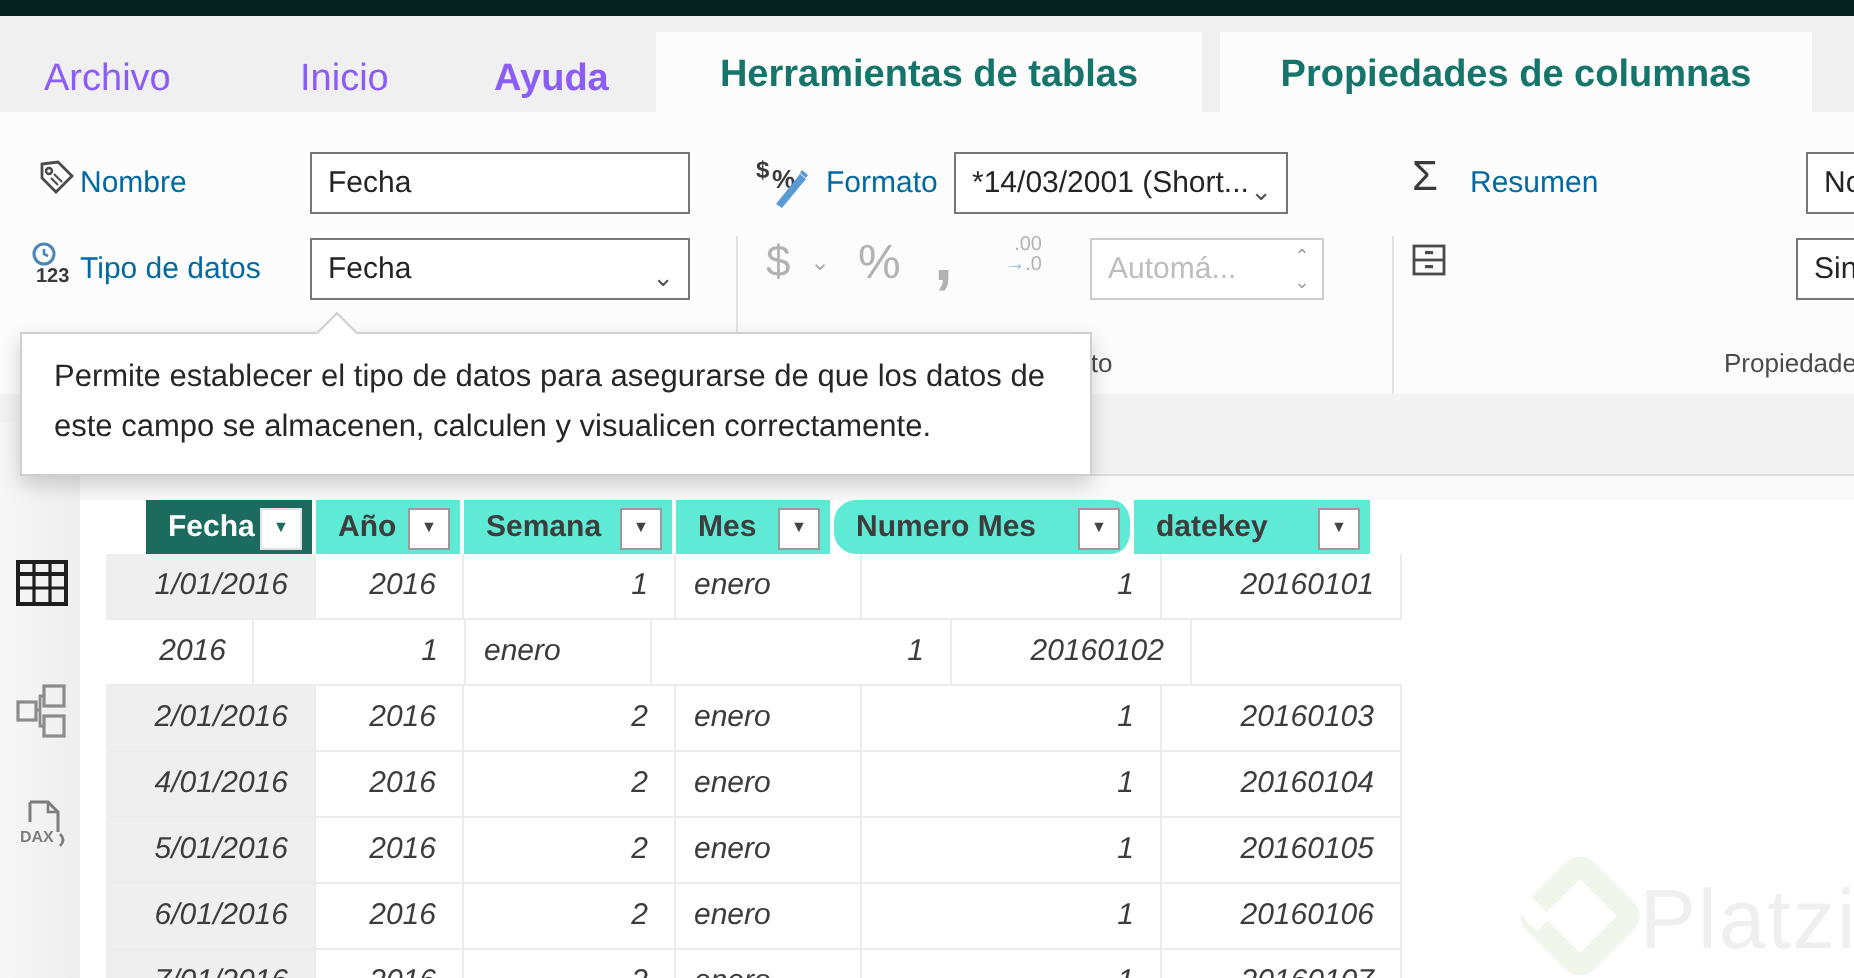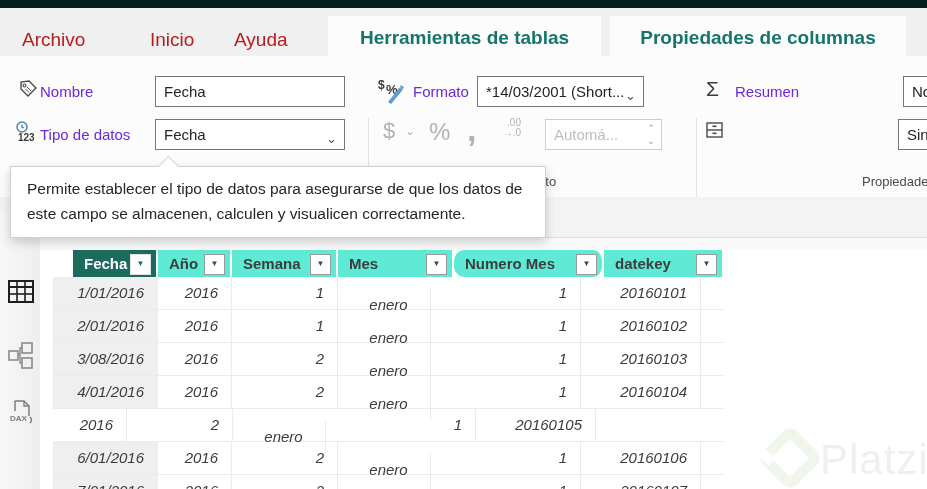--- a/index.html
+++ b/index.html
@@ -8,29 +8,29 @@
     background:#ffffff;font-family:"Liberation Sans",sans-serif;
     -webkit-font-smoothing:antialiased;
   }
   .abs{position:absolute;}
 
   
   .topbar{left:0;top:0;width:927px;height:8px;background:#04211d;}
 
   
   .tabstrip{left:0;top:8px;width:927px;height:48px;background:#f0f0f0;}
-  .tab-plain{top:21px;font-size:19px;color:#b91c1c;cursor:default;}
+  .tab-plain{top:21px;font-size:19px;color:#8b5cf6;cursor:default;}
   .tab-ctx{top:8px;height:48px;background:#fcfcfc;color:#15756b;font-size:19px;
            font-weight:600;text-align:center;line-height:44px;}
   .tab-underline{position:absolute;left:10px;bottom:2px;height:5px;background:#15756b;}
 
   
   .ribbon{left:0;top:56px;width:927px;height:141px;background:#fcfcfc;border-bottom:1px solid #e1e1e1;}
   .vsep{top:62px;width:1px;height:126px;background:#e3e3e3;}
-  .rlabel{font-size:15px;color:#6d28d9;white-space:nowrap;}
+  .rlabel{font-size:15px;color:#0369a1;white-space:nowrap;}
   .rinput{box-sizing:border-box;height:31px;background:#fff;border:1px solid #767676;
           font-size:15px;color:#252423;padding:0 8px;line-height:29px;white-space:nowrap;overflow:hidden;}
   .chev{position:absolute;right:7px;top:4px;font-size:13px;color:#555;}
   .grouplabel{font-size:13px;color:#4a4a4a;white-space:nowrap;}
   .grayicons span{color:#b2b2b2;}
   .spinner{box-sizing:border-box;height:31px;background:#fff;border:1px solid #cccccc;
            font-size:15px;color:#bdbdbd;padding:0 8px;line-height:29px;overflow:hidden;}
   .spinbtns{position:absolute;right:3px;top:2px;width:14px;font-size:9px;color:#9a9a9a;
             line-height:13px;text-align:center;}
   .dec-icon{font-size:10px;color:#b2b2b2;line-height:10px;text-align:right;}
@@ -58,38 +58,38 @@
          border-right:2px solid #fcfcfc;cursor:pointer;}
   .hcell.sel{background:#1c6b5f;color:#ffffff;}
   .fbtn{position:absolute;right:5px;top:4px;width:19px;height:19px;background:#ffffff;
         border:1px solid #9a9a9a;font-size:8px;line-height:17px;text-align:center;color:#444;cursor:pointer;}
   .hcell.sel .fbtn{border:1px solid #e2e2e2;color:#1c6b5f;}
   .drow{display:flex;height:32px;border-bottom:1px solid #ebebeb;background:#fff;}
   .dcell{box-sizing:border-box;height:32px;line-height:31px;font-size:15px;font-style:italic;
          color:#3c3c3c;border-right:1px solid #ebebeb;overflow:hidden;white-space:nowrap;}
   .dcell.c0{background:#efefef;text-align:right;padding-right:13px;}
   .dcell.r{text-align:right;padding-right:13px;}
-  .dcell.l{text-align:center;padding-left:9px;margin-top:12px;}
+  .dcell.l{text-align:left;padding-left:9px;}
 
   
   .watermark{left:752px;top:428px;width:175px;height:61px;opacity:.55;z-index:60;pointer-events:none;}
   .wm-diamond{position:absolute;left:14px;top:6px;width:26px;height:26px;transform:rotate(45deg);
         border:11px solid #e7efdf;border-radius:10px;}
   .wm-notch{position:absolute;left:8px;top:24px;width:14px;height:10px;background:#fff;transform:rotate(45deg);}
   .wm-text{position:absolute;left:68px;top:8px;font-size:42px;color:#e3e3e3;letter-spacing:1px;}
 </style>
 </head>
 <body>
 
 <div class="abs topbar"></div>
 
 <div class="abs tabstrip">
   <div class="abs tab-plain" style="left:22px;">Archivo</div>
   <div class="abs tab-plain" style="left:150px;text-align:center;">Inicio</div>
-  <div class="abs tab-plain" style="left:234px;">Ayuda</div>
+  <div class="abs tab-plain" style="left:247px;font-weight:bold;">Ayuda</div>
   <div class="abs tab-ctx" style="left:328px;width:273px;">Herramientas de tablas</div>
   <div class="abs tab-ctx" style="left:610px;width:296px;">
     <span>Propiedades de columnas</span>
     <div class="tab-underline" style="width:262px;"></div>
   </div>
 </div>
 
 <div class="abs ribbon">
   <div class="abs vsep" style="left:368px;"></div>
   <div class="abs vsep" style="left:696px;"></div>
@@ -197,58 +197,58 @@
       </svg>
   </span>
 </div>
 
 <div class="abs grid">
   <div class="hrow" id="hdr-row">
     <div class="hspacer"></div>
   <div class="hcell sel" style="width: 85px;"><span>Fecha</span><span class="fbtn">▼</span></div>
       <div class="hcell" style="width: 74px;"><span>Año</span><span class="fbtn">▼</span></div>
       <div class="hcell" style="width: 106px;"><span>Semana</span><span class="fbtn">▼</span></div>
-      <div class="hcell" style="width: 116px;"><span>Mes</span><span class="fbtn">▼</span></div>
+      <div class="hcell" style="width: 79px;"><span>Mes</span><span class="fbtn">▼</span></div>
       <div class="hcell" style="width: 150px; border-radius: 11px;"><span>Numero Mes</span><span class="fbtn">▼</span></div>
       <div class="hcell" style="width: 120px;"><span>datekey</span><span class="fbtn">▼</span></div>
     </div>
   <div id="rows-host">
       <div class="drow">
         <div class="dcell c0" style="width: 105px;">1/01/2016</div>
         <div class="dcell r" style="width: 74px;">2016</div>
         <div class="dcell r" style="width: 106px;">1</div>
         <div class="dcell l" style="width: 93px;">enero</div>
         <div class="dcell r" style="width: 150px;">1</div>
         <div class="dcell r" style="width: 120px;">20160101</div>
       </div>
       <div class="drow">
+        <div class="dcell r" style="width: 74px;">2016</div>
+        <div class="dcell r" style="width: 106px;">1</div>
+        <div class="dcell l" style="width: 93px;">enero</div>
+        <div class="dcell r" style="width: 150px;">1</div>
+        <div class="dcell r" style="width: 120px;">20160102</div>
+      </div>
+      <div class="drow">
         <div class="dcell c0" style="width: 105px;">2/01/2016</div>
         <div class="dcell r" style="width: 74px;">2016</div>
-        <div class="dcell r" style="width: 106px;">1</div>
-        <div class="dcell l" style="width: 93px;">enero</div>
-        <div class="dcell r" style="width: 150px;">1</div>
-        <div class="dcell r" style="width: 120px;">20160102</div>
-      </div>
-      <div class="drow">
-        <div class="dcell c0" style="width: 105px;">3/08/2016</div>
-        <div class="dcell r" style="width: 74px;">2016</div>
         <div class="dcell r" style="width: 106px;">2</div>
         <div class="dcell l" style="width: 93px;">enero</div>
         <div class="dcell r" style="width: 150px;">1</div>
         <div class="dcell r" style="width: 120px;">20160103</div>
       </div>
       <div class="drow">
         <div class="dcell c0" style="width: 105px;">4/01/2016</div>
         <div class="dcell r" style="width: 74px;">2016</div>
         <div class="dcell r" style="width: 106px;">2</div>
         <div class="dcell l" style="width: 93px;">enero</div>
         <div class="dcell r" style="width: 150px;">1</div>
         <div class="dcell r" style="width: 120px;">20160104</div>
       </div>
       <div class="drow">
+        <div class="dcell c0" style="width: 105px;">5/01/2016</div>
         <div class="dcell r" style="width: 74px;">2016</div>
         <div class="dcell r" style="width: 106px;">2</div>
         <div class="dcell l" style="width: 93px;">enero</div>
         <div class="dcell r" style="width: 150px;">1</div>
         <div class="dcell r" style="width: 120px;">20160105</div>
       </div>
       <div class="drow">
         <div class="dcell c0" style="width: 105px;">6/01/2016</div>
         <div class="dcell r" style="width: 74px;">2016</div>
         <div class="dcell r" style="width: 106px;">2</div>

